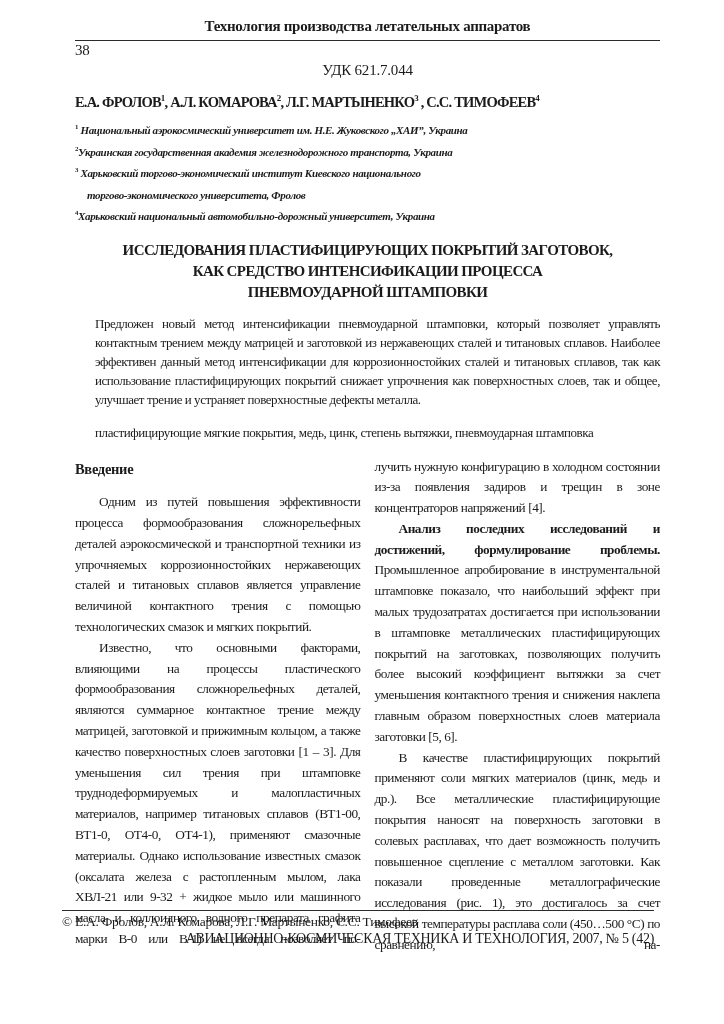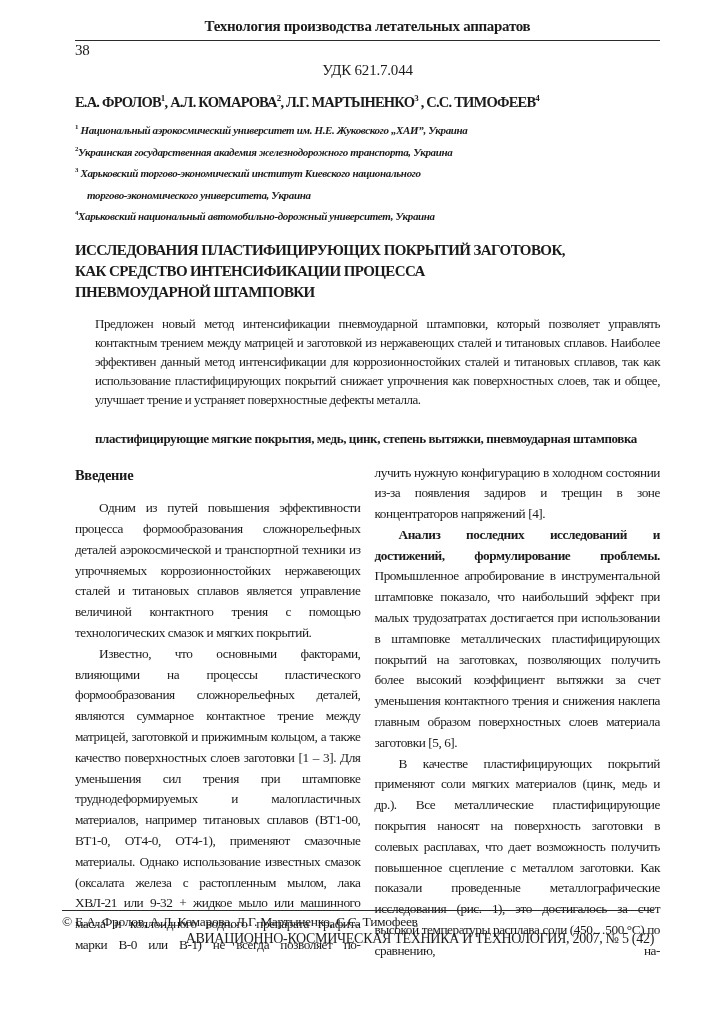--- a/index.html
+++ b/index.html
@@ -22,24 +22,24 @@
 
   .udc { margin-top: 21px; font-size: 15px; letter-spacing: -0.2px; text-align: center; }
 
   .authors { margin-top: 15px; font-size: 14.5px; font-weight: bold; letter-spacing: -0.8px; white-space: nowrap; }
   sup { font-size: 0.62em; line-height: 0; }
 
   .affils { margin-top: 9px; font-weight: bold; font-style: italic; font-size: 11px; line-height: 21.5px; letter-spacing: -0.35px; }
   .affil { padding-left: 12px; text-indent: -12px; white-space: pre-line; }
   .affil sup { font-style: normal; }
 
-  .title { margin-top: 12px; font-weight: bold; font-size: 15px; line-height: 21px; white-space: pre-line; letter-spacing: -0.6px; }
+  .title { margin-top: 12px; text-align: center; font-weight: bold; font-size: 15px; line-height: 21px; white-space: pre-line; letter-spacing: -0.6px; }
 
   .abstract { margin-top: 11px; margin-left: 20px; font-size: 13px; line-height: 19px; text-align: justify; letter-spacing: -0.45px; }
-  .keywords { margin-top: 22px; margin-left: 20px; font-size: 13px; font-weight: bold; letter-spacing: -0.4px; white-space: nowrap; }
+  .keywords { margin-top: 16px; margin-left: 20px; font-size: 13px; font-weight: normal; letter-spacing: -0.4px; white-space: nowrap; }
 
   .cols { margin-top: 16px; display: flex; gap: 14px; font-size: 13.3px; line-height: 20.8px; letter-spacing: -0.45px; }
   .col { width: 285.5px; }
   .col-heading { text-align: left; font-weight: bold; font-size: 14.5px; margin: 2px 0 13px 0; letter-spacing: -0.3px; }
   .para { text-align: justify; }
   .para.indent { text-indent: 24px; }
   .para.cont { text-align-last: justify; }
   .b { font-weight: bold; }
 
   .footer { position: absolute; left: 62px; width: 592px; top: 910px; border-top: 1.5px solid #2b2b2b; padding-top: 3px; }
@@ -61,21 +61,21 @@
     <div class="udc">УДК 621.7.044</div>
 
     <div class="authors">
       <span><span>Е.А. ФРОЛОВ</span><sup>1</sup><span>, </span></span><span><span>А.Л. КОМАРОВА</span><sup>2</sup><span>, </span></span><span><span>Л.Г. МАРТЫНЕНКО</span><sup>3</sup><span> , </span></span><span><span>С.С. ТИМОФЕЕВ</span><sup>4</sup><span></span></span>
     </div>
 
     <div class="affils">
       <div class="affil"><sup>1</sup><span> Национальный аэрокосмический университет им. Н.Е. Жуковского „ХАИ”, Украина</span></div>
       <div class="affil"><sup>2</sup><span>Украинская государственная академия железнодорожного транспорта, Украина</span></div>
       <div class="affil"><sup>3</sup><span> Харьковский торгово-экономический институт Киевского национального
-торгово-экономического университета, Украина</span></div>
+торгово-экономического университета, Фролов</span></div>
       <div class="affil"><sup>4</sup><span>Харьковский национальный автомобильно-дорожный университет, Украина</span></div>
     </div>
 
     <div class="title">ИССЛЕДОВАНИЯ ПЛАСТИФИЦИРУЮЩИХ ПОКРЫТИЙ ЗАГОТОВОК,
 КАК СРЕДСТВО ИНТЕНСИФИКАЦИИ ПРОЦЕССА
 ПНЕВМОУДАРНОЙ ШТАМПОВКИ</div>
 
     <div class="abstract">Предложен новый метод интенсификации пневмоударной штамповки, который позволяет управлять контактным трением между матрицей и заготовкой из нержавеющих сталей и титановых сплавов. Наиболее эффективен данный метод интенсификации для коррозионностойких сталей и титановых сплавов, так как использование пластифицирующих покрытий снижает упрочнения как поверхностных слоев, так и общее, улучшает трение и устраняет поверхностные дефекты металла.</div>
 
     <div class="keywords">пластифицирующие мягкие покрытия, медь, цинк, степень вытяжки, пневмоударная штамповка</div>

